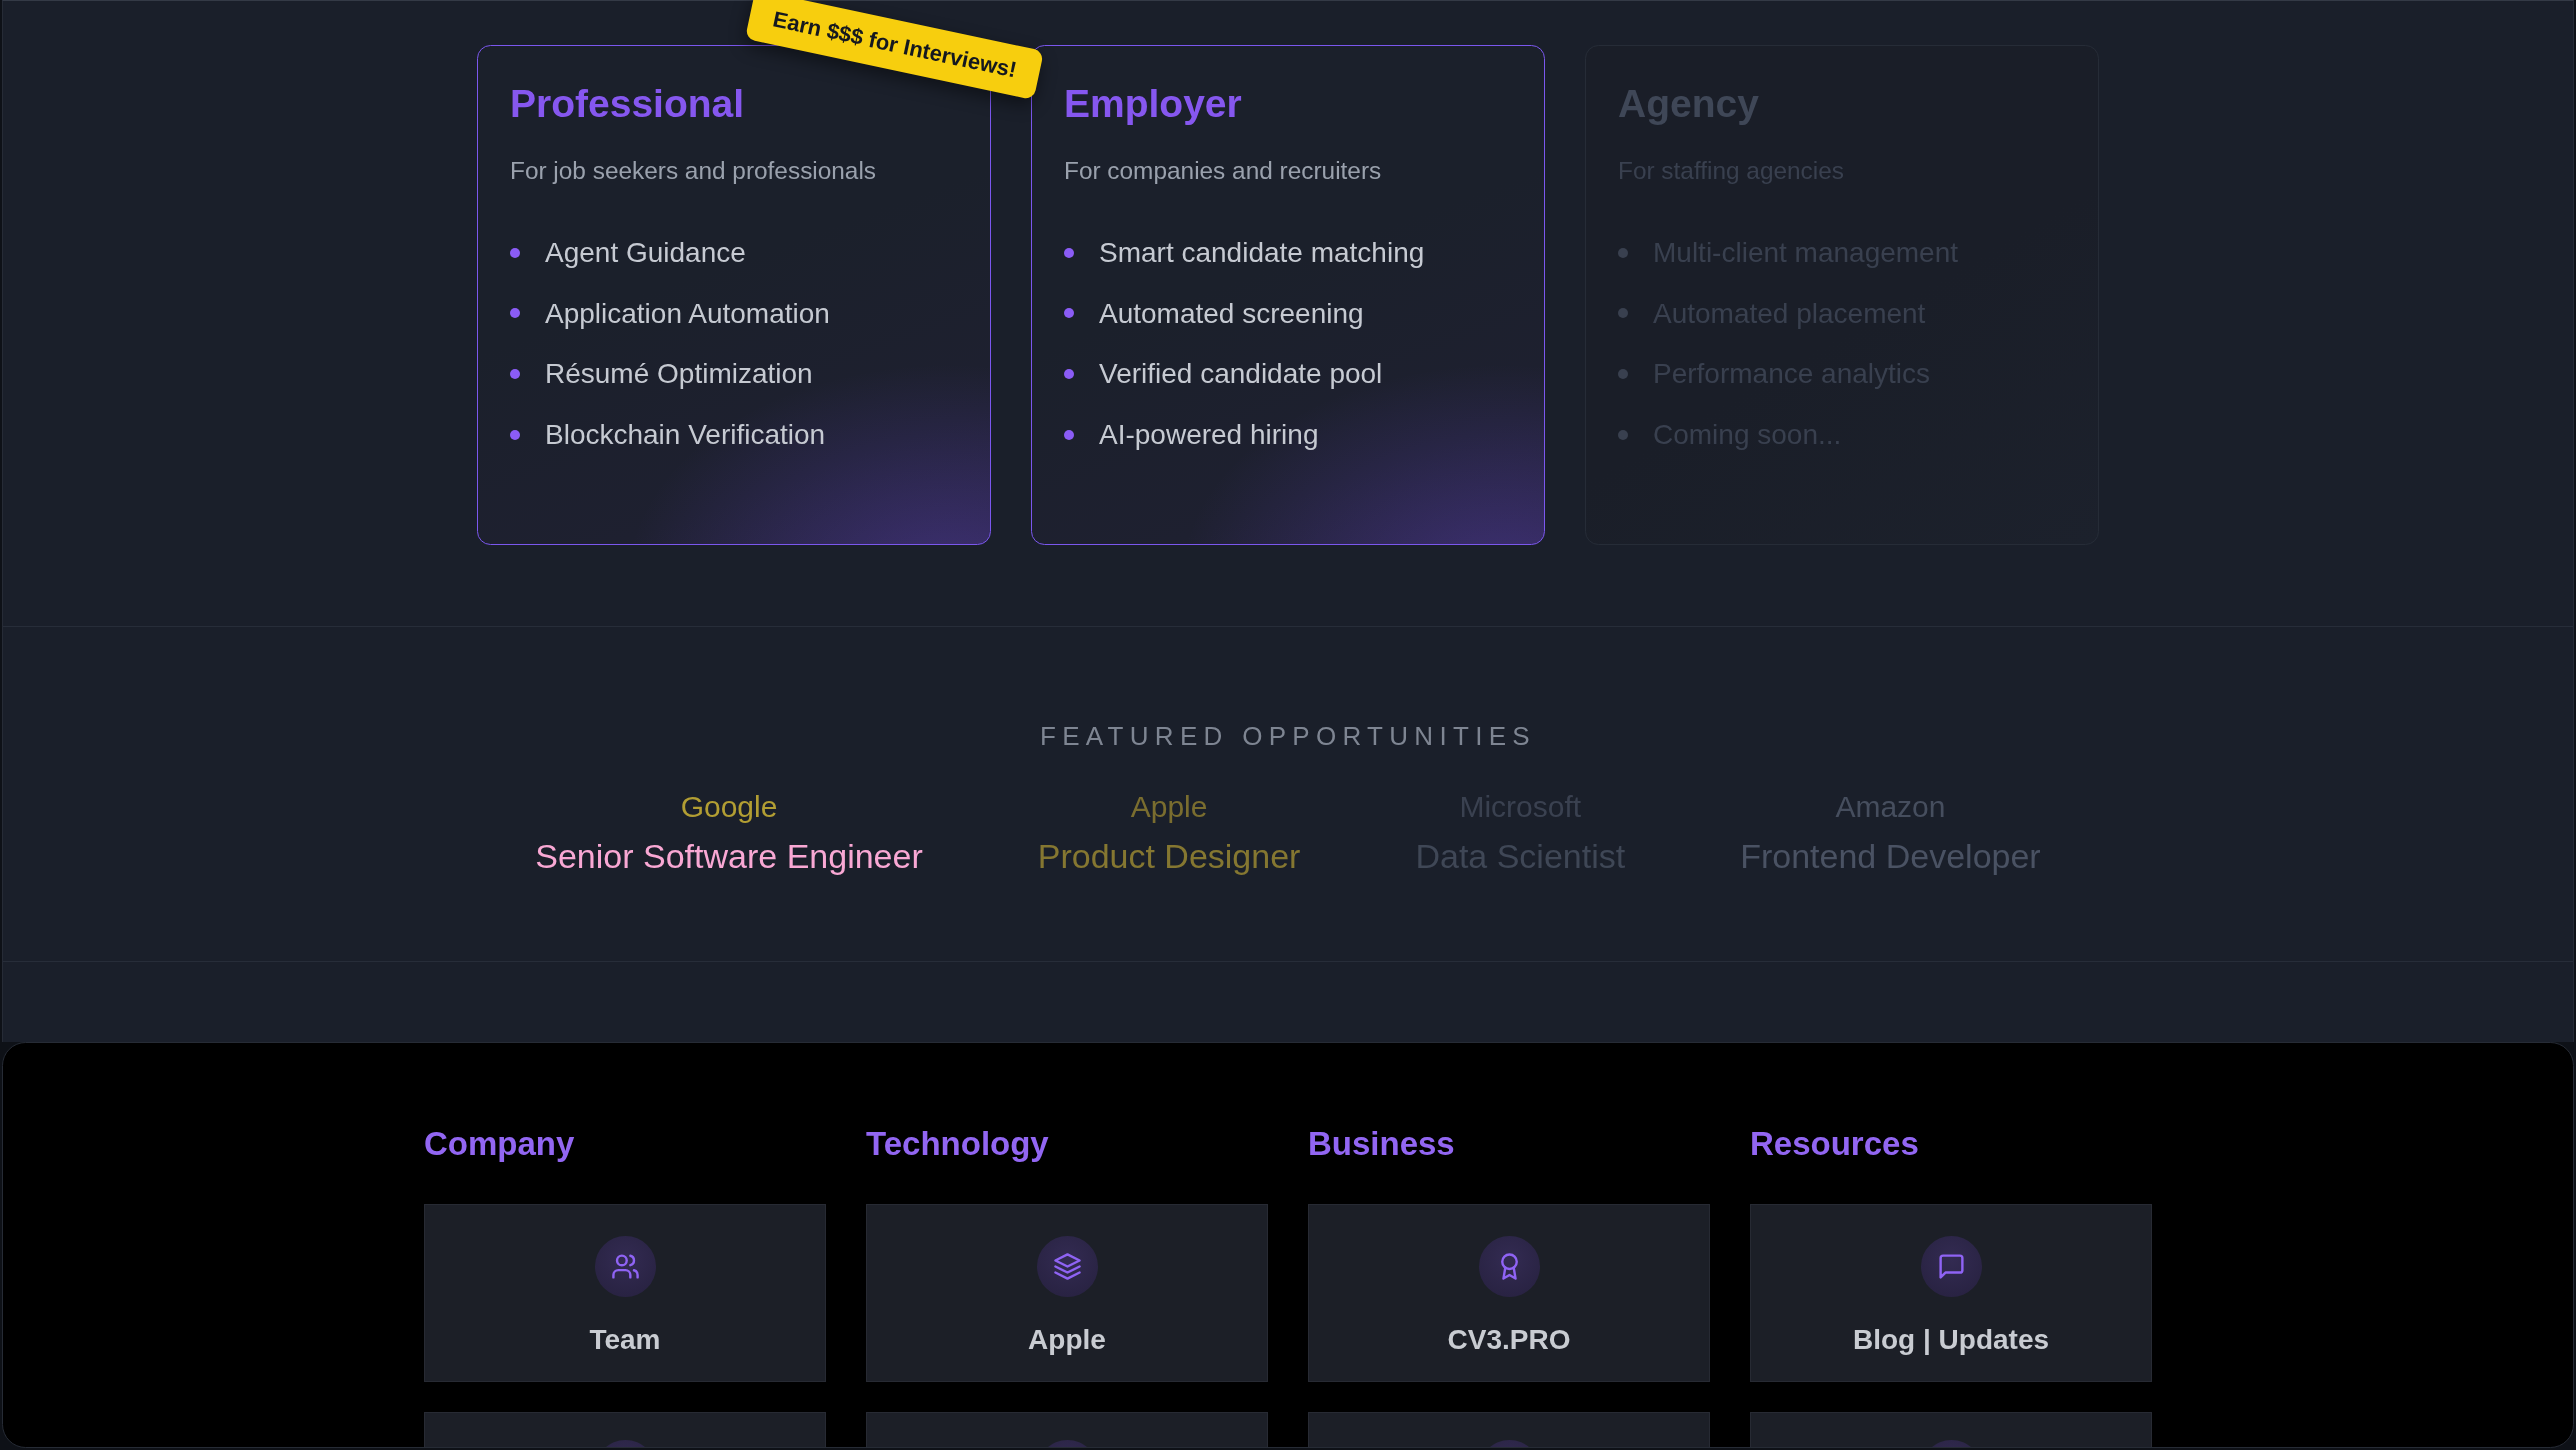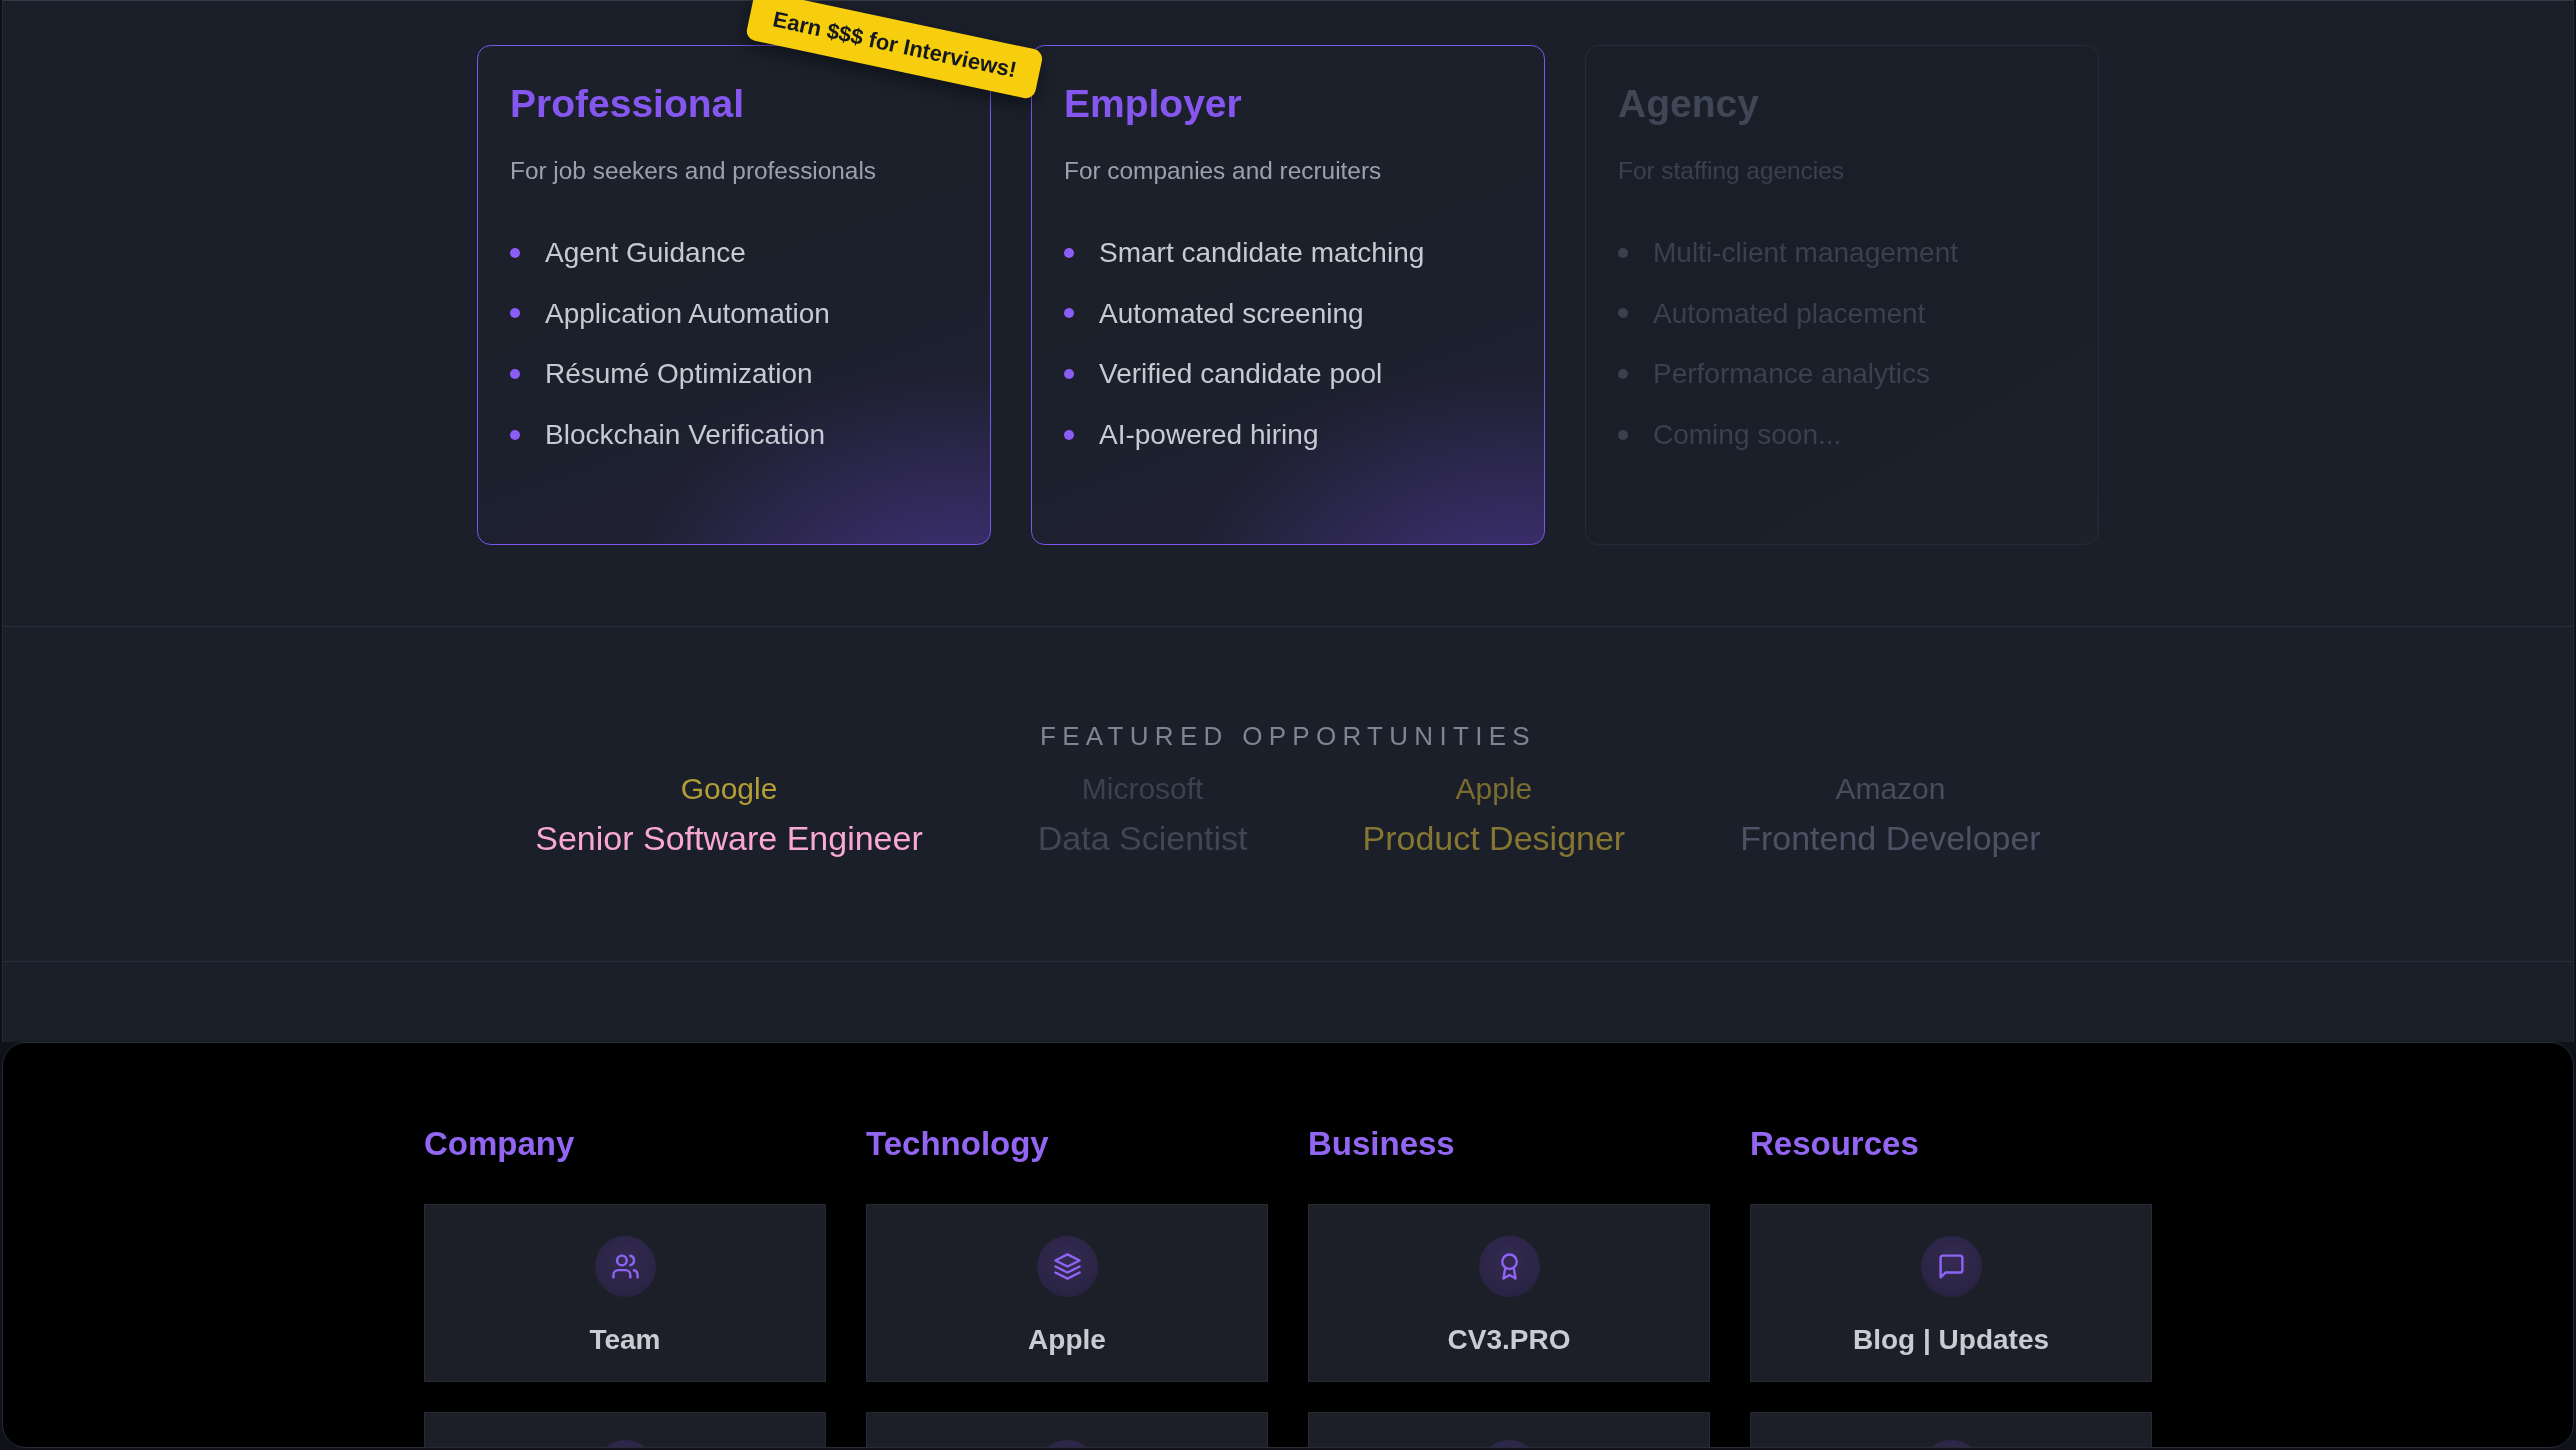--- a/index.html
+++ b/index.html
@@ -106,21 +106,21 @@
     padding-top: 93px;
   }
   .featured-heading {
     text-align: center;
     font-size: 26px;
     letter-spacing: 6.3px;
     color: #7E8592;
     line-height: 32px;
   }
   .jobs-row {
-    margin-top: 18px;
+    margin-top: 36px;
     display: flex;
     justify-content: center;
     align-items: center;
     gap: 115px;
   }
   .job-item { text-align: center; cursor: pointer; }
   .job-company { font-size: 30px; line-height: 37px; }
   .job-title { font-size: 34px; line-height: 39px; margin-top: 11.8px; }
   .job--active .job-company { color: #B29E33; }
   .job--active .job-title   { color: #f9a8d4; }
@@ -277,27 +277,27 @@
     <div class="promo-badge">Earn $$$ for Interviews!</div>
   </div>
 
   <div class="section-featured">
     <div class="featured-heading">FEATURED OPPORTUNITIES</div>
     <div class="jobs-row">
       <div class="job-item job--active">
         <div class="job-company">Google</div>
         <div class="job-title">Senior Software Engineer</div>
       </div>
+      <div class="job-item job--next">
+        <div class="job-company">Apple</div>
+        <div class="job-title">Product Designer</div>
+      </div>
       <div class="job-item job--dim">
         <div class="job-company">Microsoft</div>
         <div class="job-title">Data Scientist</div>
-      </div>
-      <div class="job-item job--next">
-        <div class="job-company">Apple</div>
-        <div class="job-title">Product Designer</div>
       </div>
       <div class="job-item job--dim2">
         <div class="job-company">Amazon</div>
         <div class="job-title">Frontend Developer</div>
       </div>
     </div>
   </div>
 
   <div class="section-band"></div>
 </div>

